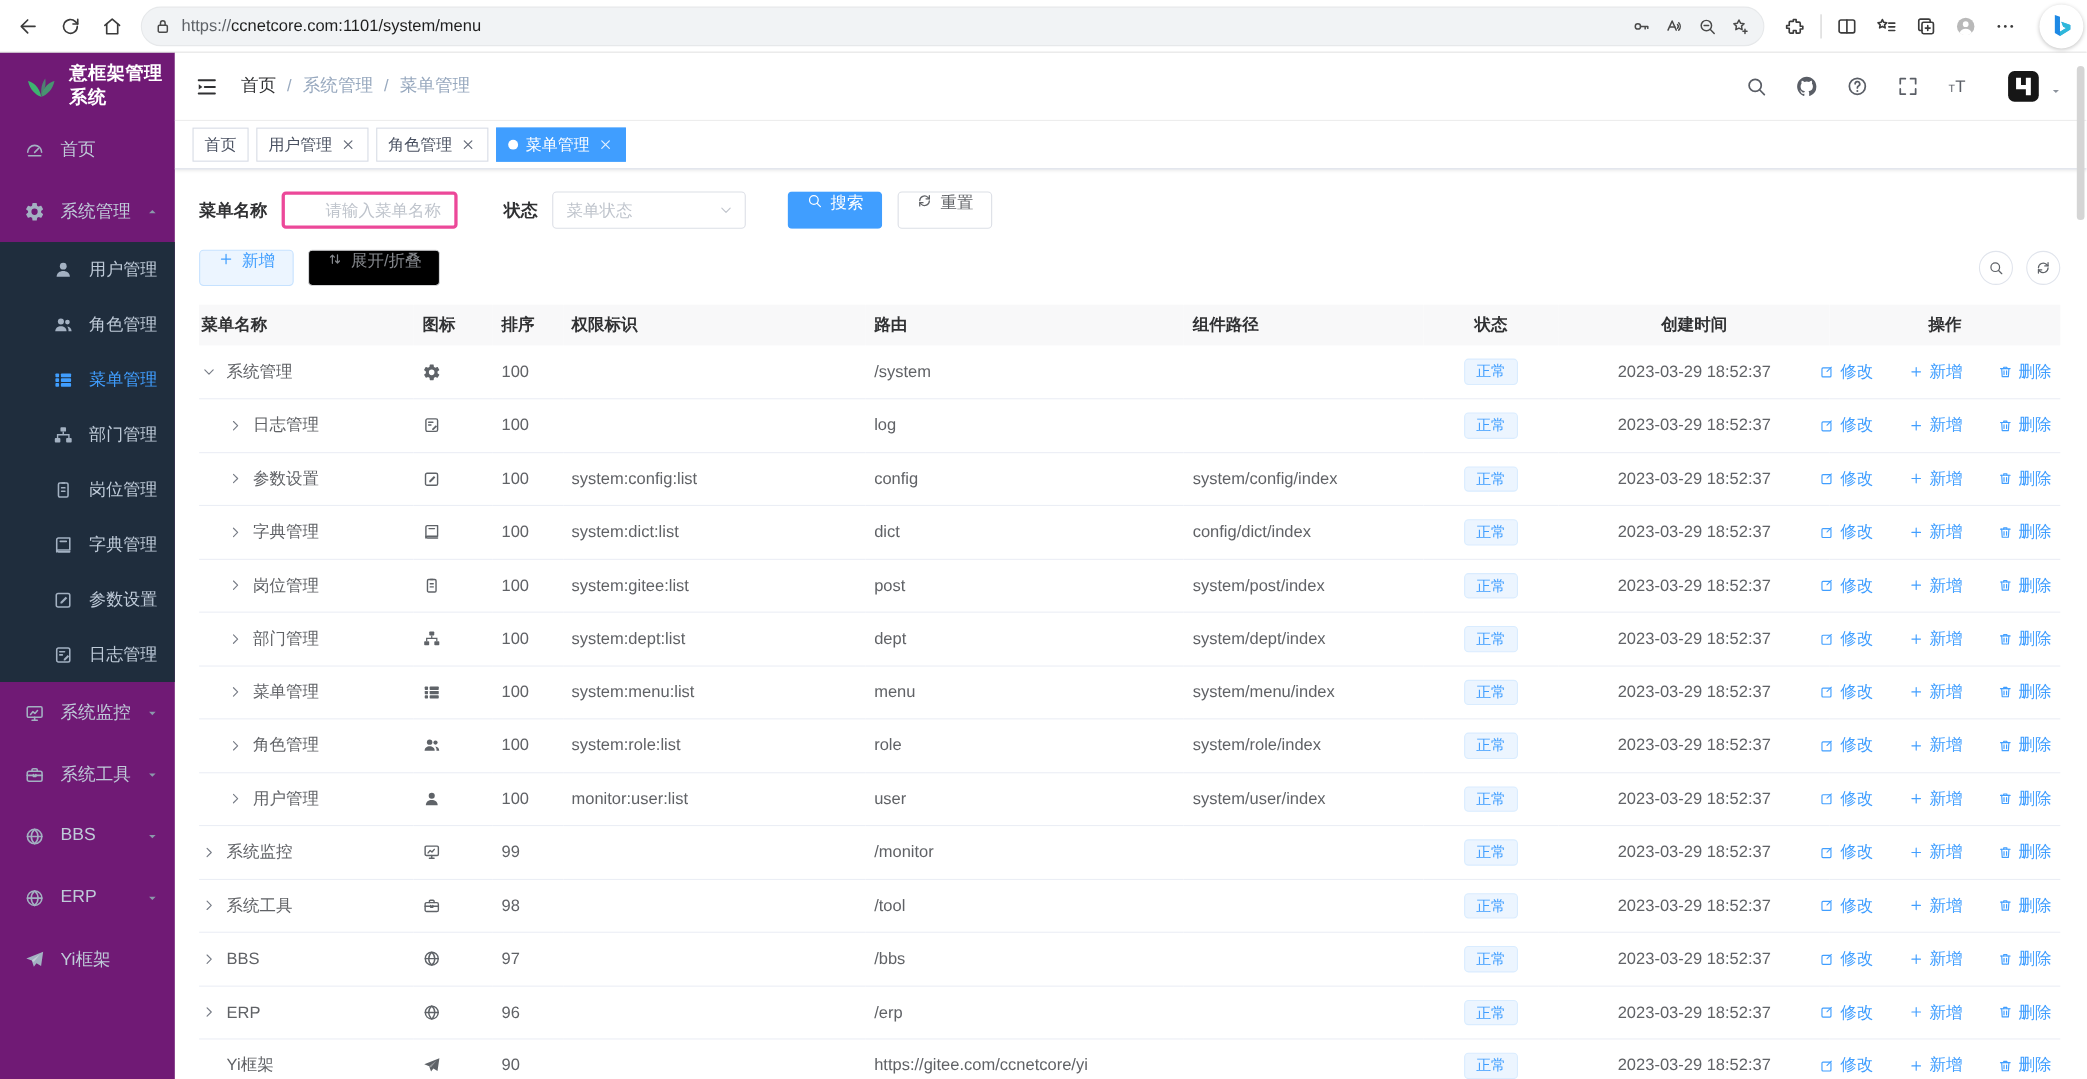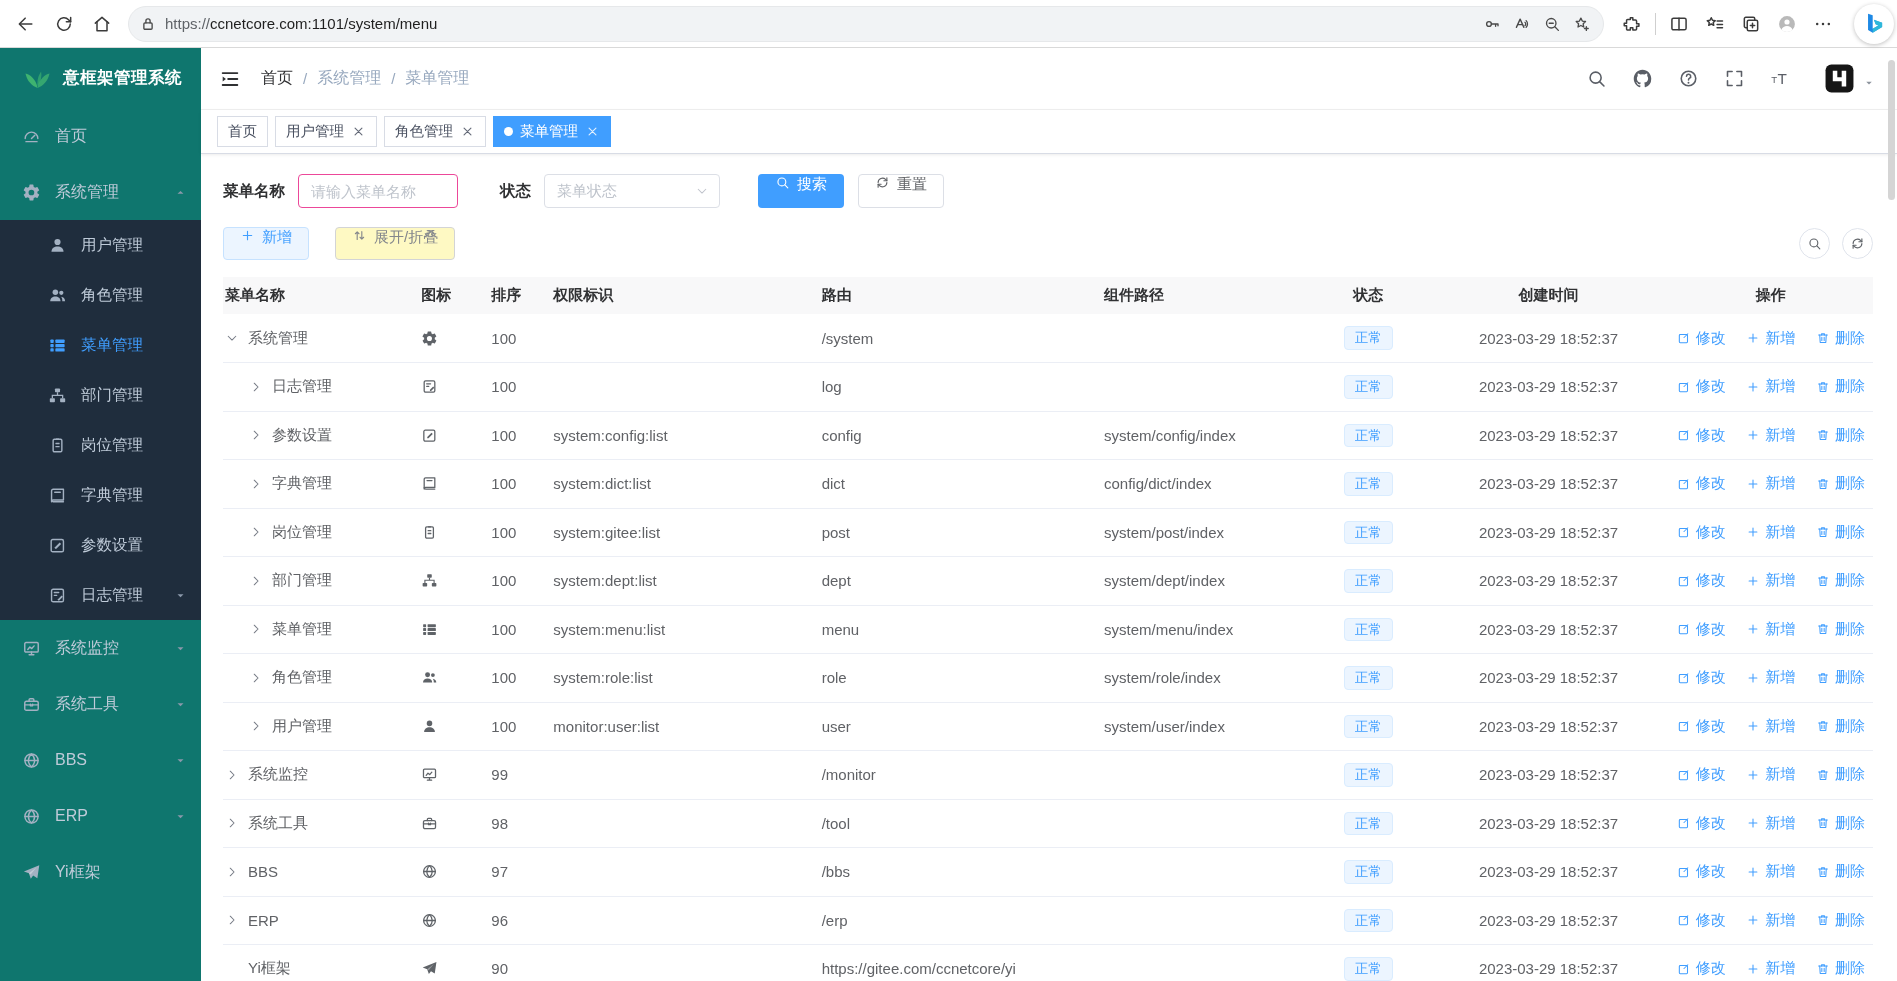--- a/index.html
+++ b/index.html
@@ -19,21 +19,21 @@
   .pill .grow { flex:1; }
   .cdivider { width:1px; height:22px; background:#cfcfcf; margin:0 5px; flex:none; }
   .bing-badge { position:absolute; right:3px; top:4px; width:40px; height:40px; background:#fff; border-radius:50%; box-shadow:0 1px 4px rgba(0,0,0,.25); display:flex; align-items:center; justify-content:center; z-index:9; }
   .bing-badge svg { width:26px; height:26px; }
   .page-scroll-thumb { position:absolute; right:2px; top:60px; width:7px; height:140px; background:#d5d5d5; border-radius:4px; z-index:8; }
 
   
   .app { display:flex; height:933px; position:relative; }
 
   
-  .sidebar { width:201px; background:#0f766e; flex:none; overflow:hidden; }
+  .sidebar { width:159px; background:#701a75; flex:none; overflow:hidden; }
   .logo-row { height:60px; display:flex; align-items:center; padding-left:24px; }
   .logo-row svg { width:27px; height:27px; }
   .logo-title { color:#fff; font-weight:700; font-size:16.5px; margin-left:12px; letter-spacing:.5px; }
   .side-item { height:56px; display:flex; align-items:center; padding-left:22px; color:#bfcbd9; font-size:16px; position:relative; cursor:pointer; }
   .side-item.sub { height:50px; padding-left:48px; background:#1f2d3d; font-size:15.5px; }
   .side-item .s-ico { width:19px; height:19px; color:#a3b1c2; margin-right:14px; flex:none; }
   .side-item .s-ico svg { width:19px; height:19px; }
   .side-item.active, .side-item.active .s-ico { color:#409eff; }
   .side-caret { position:absolute; right:14px; width:13px; height:13px; color:#8b99ab; }
   .side-caret svg { width:13px; height:13px; }
@@ -64,32 +64,32 @@
   .tag.active { background:#409eff; border-color:#409eff; color:#fff; }
   .tag.active .dot { display:inline-block; }
   .tag .tclose { width:15px; height:15px; margin-left:7px; color:inherit; opacity:.85; }
   .tag .tclose svg { width:15px; height:15px; }
 
   
   .content { flex:1; padding:16px 24px 0 22px; overflow:hidden; position:relative; }
 
   .filter-row { display:flex; align-items:center; margin-top:4px; }
   .f-label { font-weight:700; color:#303133; font-size:15.5px; margin-right:13px; }
-  .f-input { width:160px; height:34px; border:1px solid #ec4899; border-radius:4px; padding:0 12px; font-size:15px; color:#3b82f6; font-family:inherit; outline:none; }
+  .f-input { width:160px; height:34px; border:3px solid #ec4899; border-radius:4px; padding:0 12px; font-size:15px; color:#3b82f6; font-family:inherit; outline:none;text-align:right; }
   .f-input::placeholder { color:#bfc4cc; }
   .f-select { width:176px; height:34px; border:1px solid #dcdfe6; border-radius:4px; padding:0 10px 0 12px; display:flex; align-items:center; justify-content:space-between; color:#bfc4cc; cursor:pointer; }
   .f-select .sel-caret { width:14px; height:14px; color:#c0c4cc; }
   .f-select .sel-caret svg { width:14px; height:14px; }
   .gap-lg { width:42px; flex:none; }
   .btn { display:inline-flex; align-items:flex-start; gap:7px; height:34px; padding:0 16px; border-radius:4px; font-size:15px; cursor:pointer; border:1px solid transparent; }
   .btn svg { width:15px; height:15px; }
   .btn-primary { background:#409eff; color:#fff; margin-left:38px; }
   .btn-plain { background:#fff; border-color:#dcdfe6; color:#606266; margin-left:14px; }
   .btn-add { background:#ecf5ff; border-color:#c6e2ff; color:#409eff; height:33px; }
-  .btn-toggle { background:#fef9c3; border-color:#d3d4d6; color:#84878c; margin-left:26px; height:33px; }
+  .btn-toggle { background:#000000; border-color:#d3d4d6; color:#84878c; margin-left:13px; height:33px; }
 
   .tool-row { display:flex; align-items:center; margin-top:19px; }
   .tool-right { margin-left:auto; display:flex; gap:12px; }
   .circle-btn { width:31px; height:31px; border-radius:50%; border:1px solid #e0e4ec; display:flex; align-items:center; justify-content:center; color:#5f6368; cursor:pointer; background:#fff; }
   .circle-btn svg { width:15px; height:15px; }
 
   
   table { width:100%; border-collapse:collapse; margin-top:17px; table-layout:fixed; }
   thead th { background:#f8f8f9; height:37px; font-size:15px; font-weight:700; color:#303133; text-align:left; padding:0 8px; }
   thead th:first-child { padding-left:2px; }
@@ -98,21 +98,21 @@
   tbody td:first-child { padding-left:2px; }
   .name-cell { display:flex; align-items:center; }
   .name-cell .indent { width:24px; flex:none; }
   .tree-arrow { width:14px; height:14px; color:#777c86; margin-right:9px; flex:none; cursor:pointer; }
   .tree-arrow svg { width:14px; height:14px; }
   .tree-arrow.none { visibility:hidden; }
   .row-ico { width:17px; height:17px; color:#5f6368; }
   .row-ico svg { width:17px; height:17px; }
   td.c { text-align:center; }
   .badge { display:inline-block; background:#ecf5ff; border:1px solid #d9ecff; color:#409eff; border-radius:4px; padding:4px 10px; font-size:13.5px; line-height:1; }
-  .ops { display:flex; justify-content:space-between; align-items:center; gap:18px; }
+  .ops { display:flex; justify-content:flex-end; align-items:center; gap:32px; }
   .op-link { display:inline-flex; align-items:center; gap:5px; color:#409eff; cursor:pointer; white-space:nowrap; }
   .op-link svg { width:14px; height:14px; }
 </style>
 </head>
 <body>
 
 <div class="chrome">
   <span class="cbtn">
       <svg viewBox="0 0 24 24" width="100%" height="100%">
         <g fill="none" stroke="currentColor" stroke-width="1.8" stroke-linecap="round" stroke-linejoin="round">

